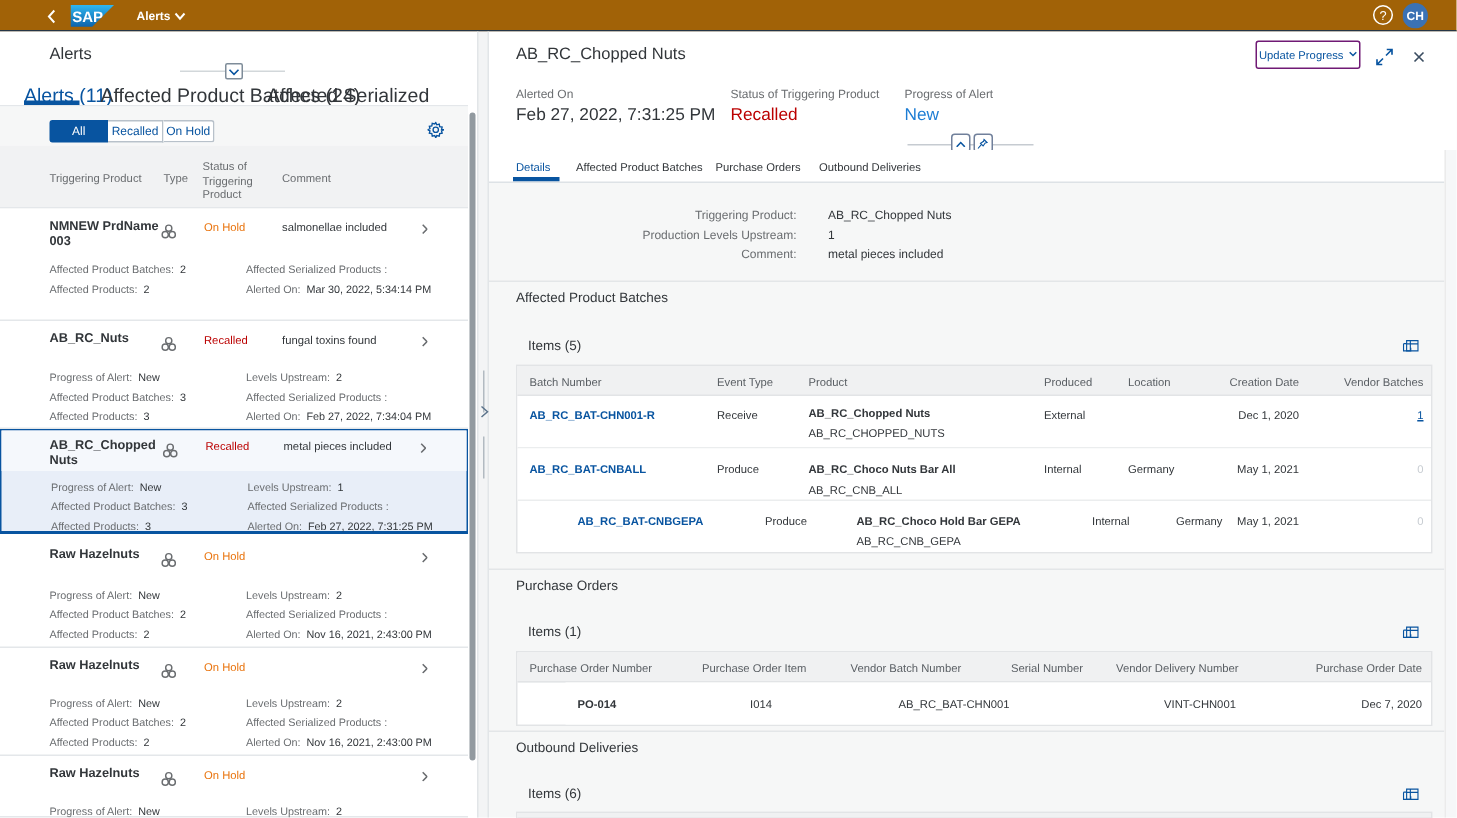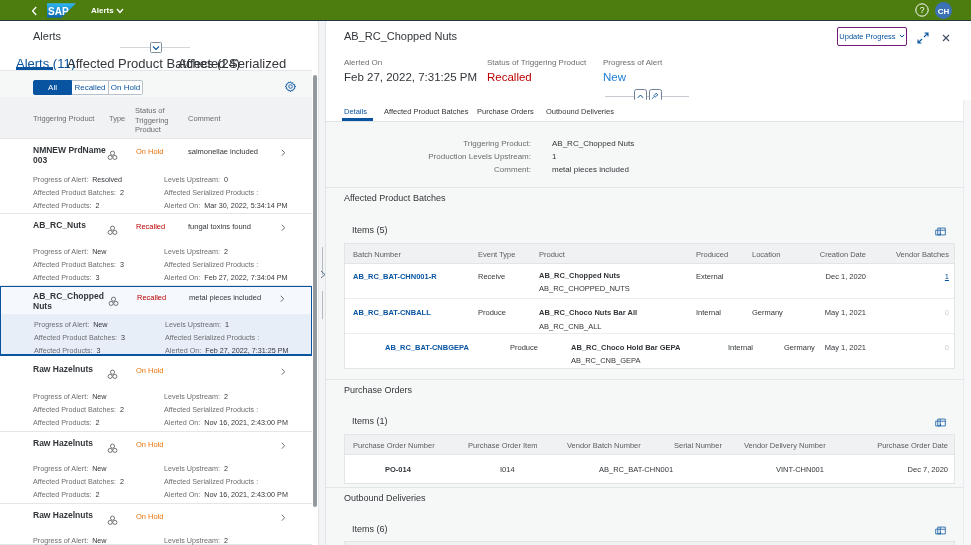--- a/index.html
+++ b/index.html
@@ -1,19 +1,19 @@
 <!DOCTYPE html>
 <html><head>
 <meta charset="utf-8">
 <style>
 * { margin:0; padding:0; box-sizing:border-box; }
 html,body { width:971px; height:545px; overflow:hidden; font-family:"Liberation Sans", sans-serif; background:#fff; }
 
 
-.shell { position:absolute; left:0; top:0; width:971px; height:21px; background:#4d7c0f; border-bottom:1px solid #263646; }
+.shell { position:absolute; left:0; top:0; width:971px; height:21px; background:#a16207; border-bottom:1px solid #263646; }
 .shell .title { position:absolute; left:91px; top:4px; color:#fff; font-size:8px; font-weight:bold; line-height:13px; }
 
 
 .left { position:absolute; left:0; top:21px; width:318px; height:524px; background:#fff; }
 .lp-title { position:absolute; left:33px; top:9px; font-size:11px; color:#32363a; line-height:13px; }
 .coll-line { position:absolute; top:26px; border-top:1px solid #d2d7da; }
 .coll-box { position:absolute; left:150px; top:21px; width:12px; height:11px; background:#fff; border:1px solid #7e8c99; border-radius:1.5px; }
 .ltabs { position:absolute; top:32px; left:0; width:318px; height:17px; font-size:13px; color:#32363a; }
 .ltab { position:absolute; top:3px; }
 .ltab.sel { color:#0854a0; }
@@ -159,24 +159,20 @@
             <circle cx="4.6" cy="10.8" r="3" fill="none" stroke="#6a6d70" stroke-width="1.4"></circle>
             <circle cx="11.4" cy="10.8" r="3" fill="none" stroke="#6a6d70" stroke-width="1.4"></circle>
           </svg></div>
         <div class="status onhold" style="top:8px">On Hold</div>
         <div class="cmt" style="top:8px">salmonellae included</div>
         <svg style="position:absolute;right:27px;top:10px" width="4.5" height="7.5" viewBox="0 0 4.5 7.5">
           <path d="M0.8 0.8 L3.7 3.75 L0.8 6.7" stroke="#6a6d70" stroke-width="1" fill="none"></path>
         </svg>
         <div class="attrs" style="top:33.5px">
           <div class="arow">
-            <span class="acl"><span class="lab">Progress of Alert:</span>&nbsp; Resolved</span>
-            <span class="acr"><span class="lab">Levels Upstream:</span>&nbsp; 0</span>
-          </div>
-          <div class="arow">
             <span class="acl"><span class="lab">Affected Product Batches:</span>&nbsp; 2</span>
             <span class="acr"><span class="lab">Affected Serialized Products :</span>&nbsp; </span>
           </div>
           <div class="arow">
             <span class="acl"><span class="lab">Affected Products:</span>&nbsp; 2</span>
             <span class="acr"><span class="lab">Alerted On:</span>&nbsp; Mar 30, 2022, 5:34:14 PM</span>
           </div>
         </div>
       </div>
       <div class="litem" style="height:72px">

